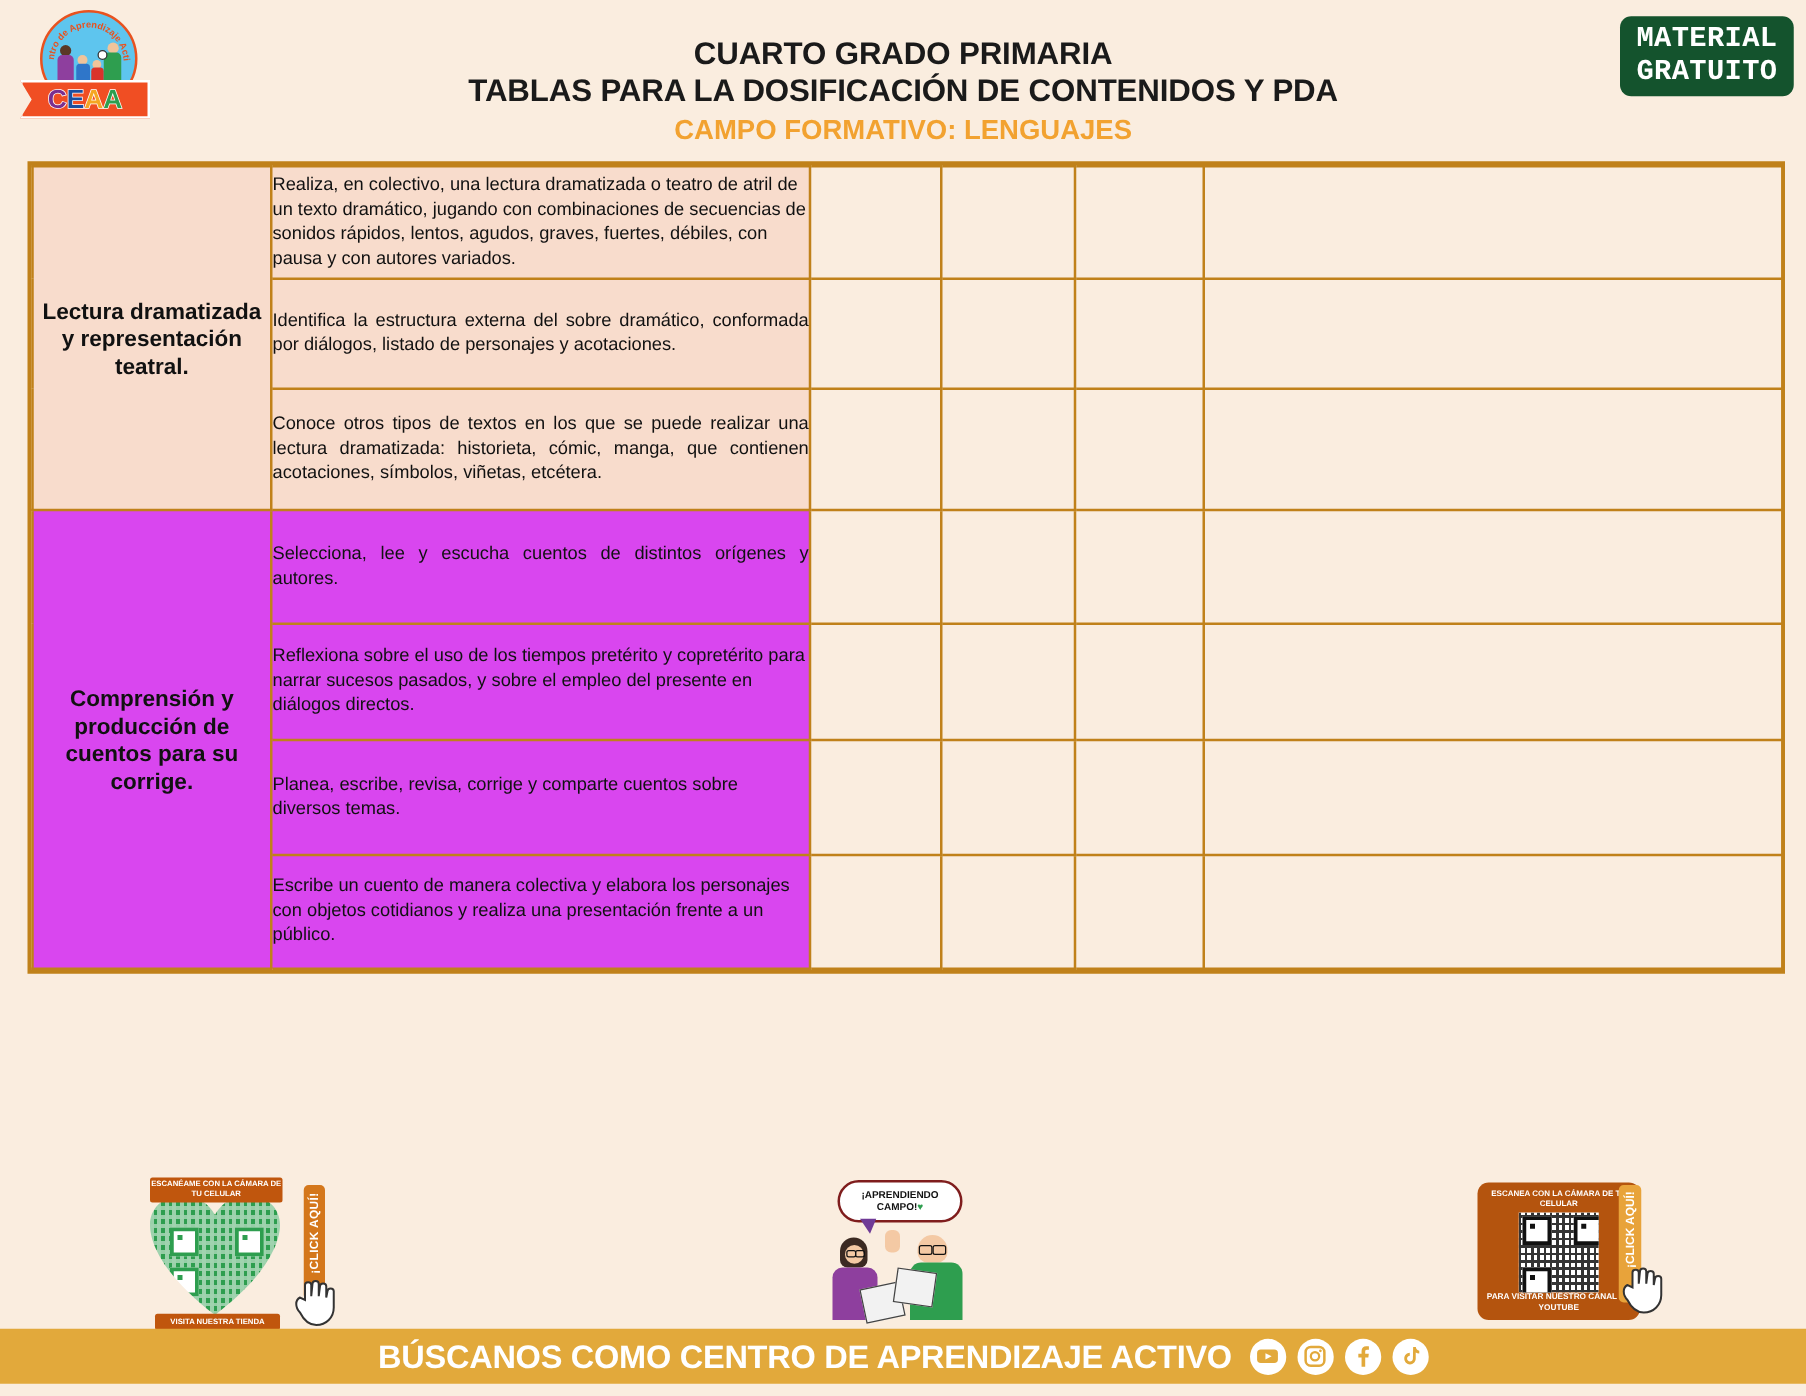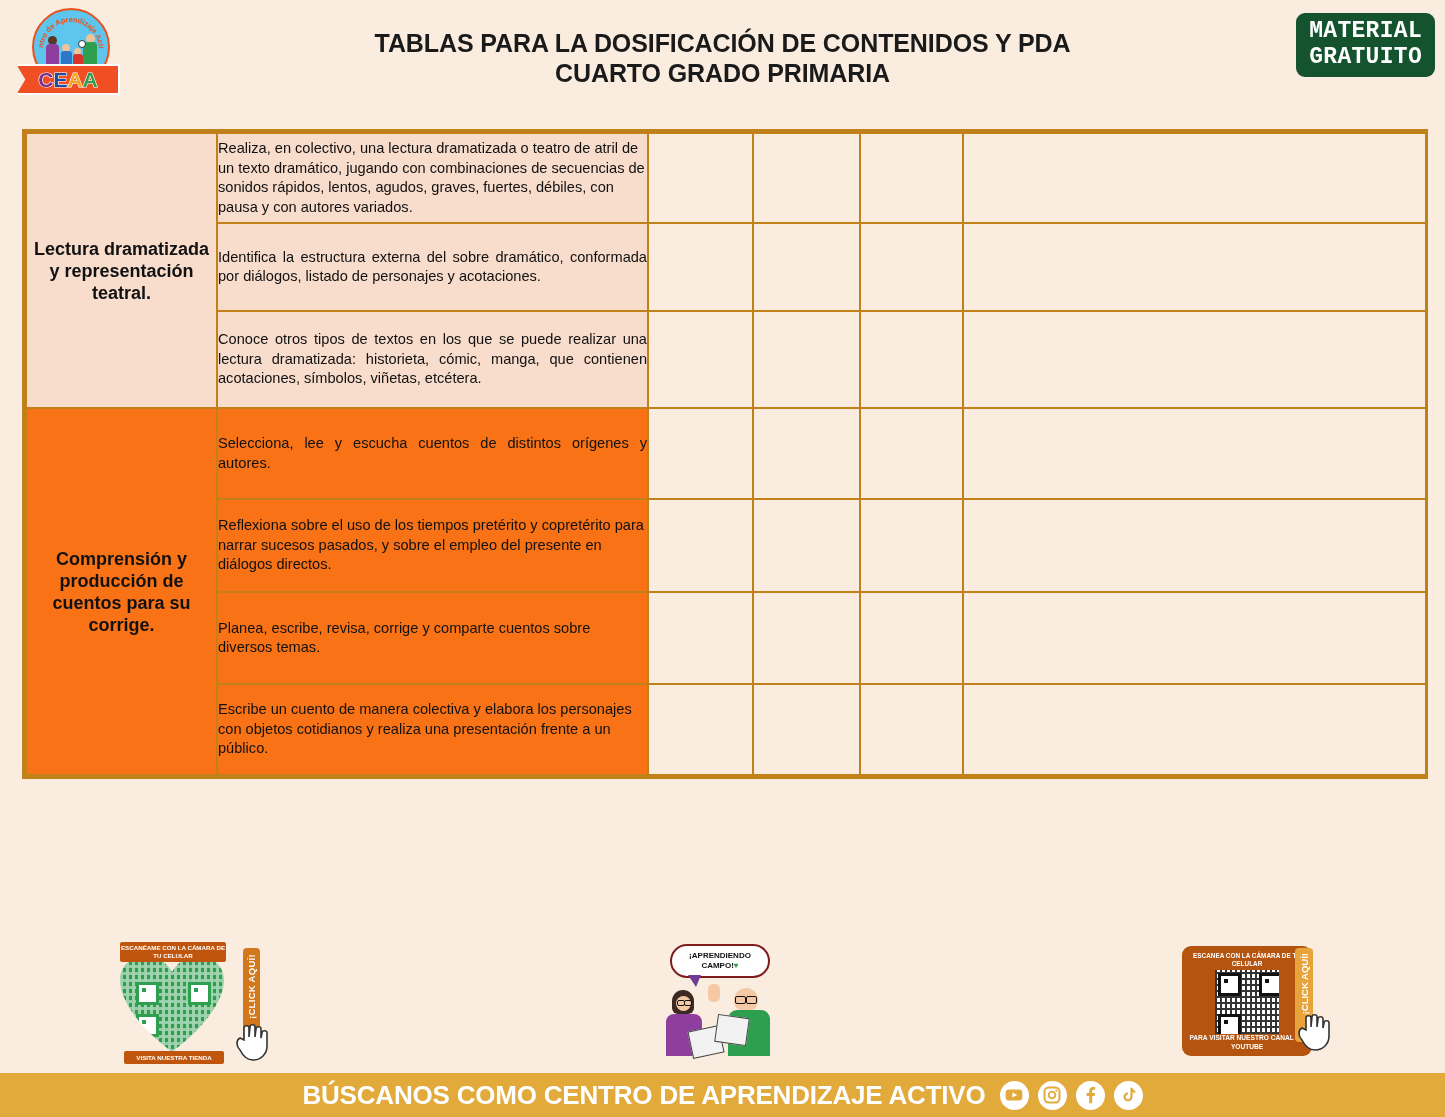--- a/index.html
+++ b/index.html
@@ -150,21 +150,21 @@
     font-size: 14.6px;
     line-height: 19.5px;
     color: #111;
     padding: 6px 8px 6px 8px;
     vertical-align: top;
   }
   td.pda .txt { display: block; }
   .just { text-align: justify; text-justify: inter-word; }
   .left { text-align: left; }
   .peach td { background: #f8dccc; }
-  .plain td { background: #f97316; }
+  .plain td { background: #d946ef; }
   td.blank { background: inherit; }
 
   
   .promo {
     position: absolute;
     left: 0;
     top: 930px;
     width: 1445px;
     height: 140px;
   }
@@ -378,21 +378,21 @@
   .click-tab-r span {
     writing-mode: vertical-rl;
     transform: rotate(180deg);
     white-space: nowrap;
   }
 
   
   .bottom-bar {
     position: absolute;
     left: 0;
-    bottom: 0;
+    bottom: 10px;
     width: 1445px;
     height: 44px;
     background: #e2a93b;
     display: flex;
     align-items: center;
     justify-content: center;
     gap: 14px;
   }
   .bottom-bar .bb-text {
     color: #ffffff;
@@ -441,22 +441,23 @@
     </div>
     <div class="logo-banner">
       <span class="lb-c">C</span>
         <span class="lb-e">E</span>
         <span class="lb-a1">A</span>
         <span class="lb-a2">A</span>
     </div>
   </div>
 
   <div class="title-block">
+    <div class="title-line">CUARTO GRADO PRIMARIA</div>
     <div class="title-line">TABLAS PARA LA DOSIFICACIÓN DE CONTENIDOS Y PDA</div>
-    <div class="title-line">CUARTO GRADO PRIMARIA</div>
+    <div class="subtitle-line">CAMPO FORMATIVO: LENGUAJES</div>
   </div>
 
   <div class="badge">
     <div>MATERIAL</div>
     <div>GRATUITO</div>
   </div>
 </div>
 
 <div class="table-wrap">
   <table class="grid">

